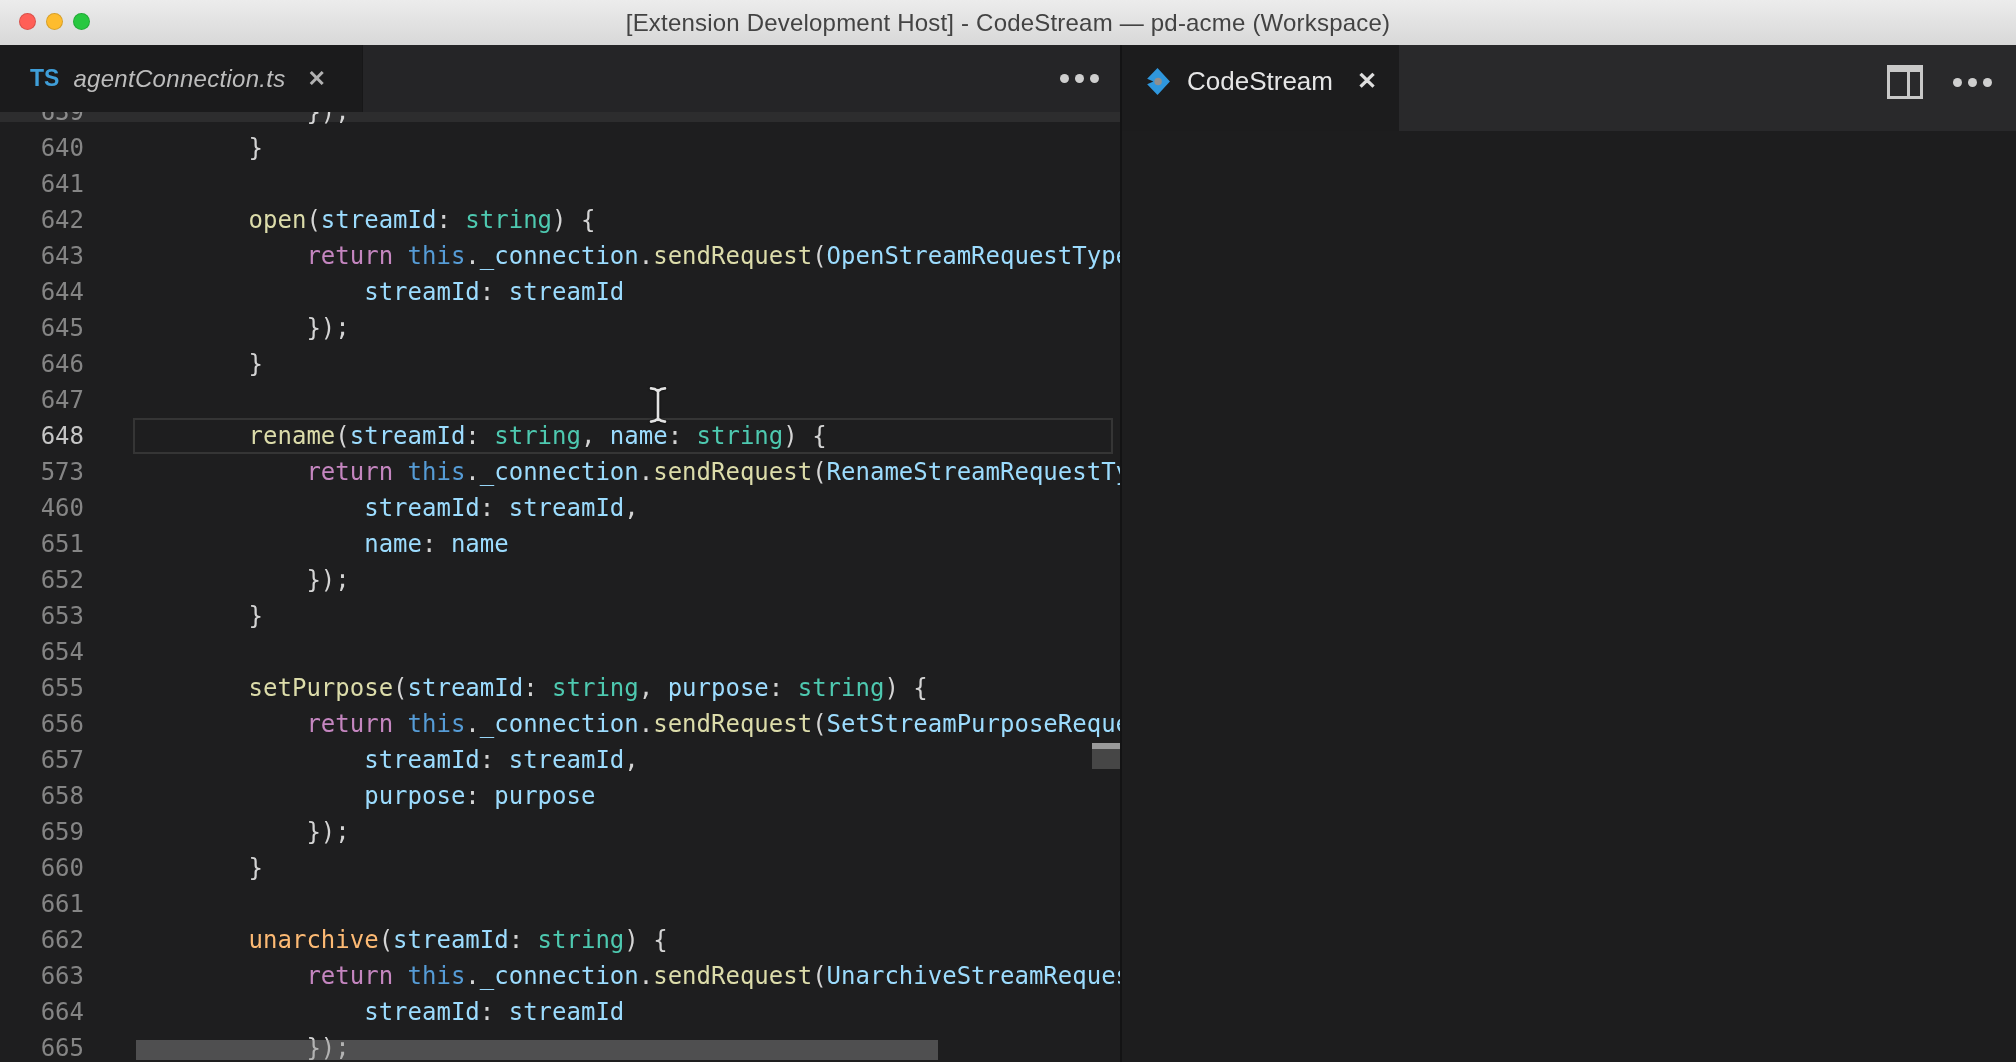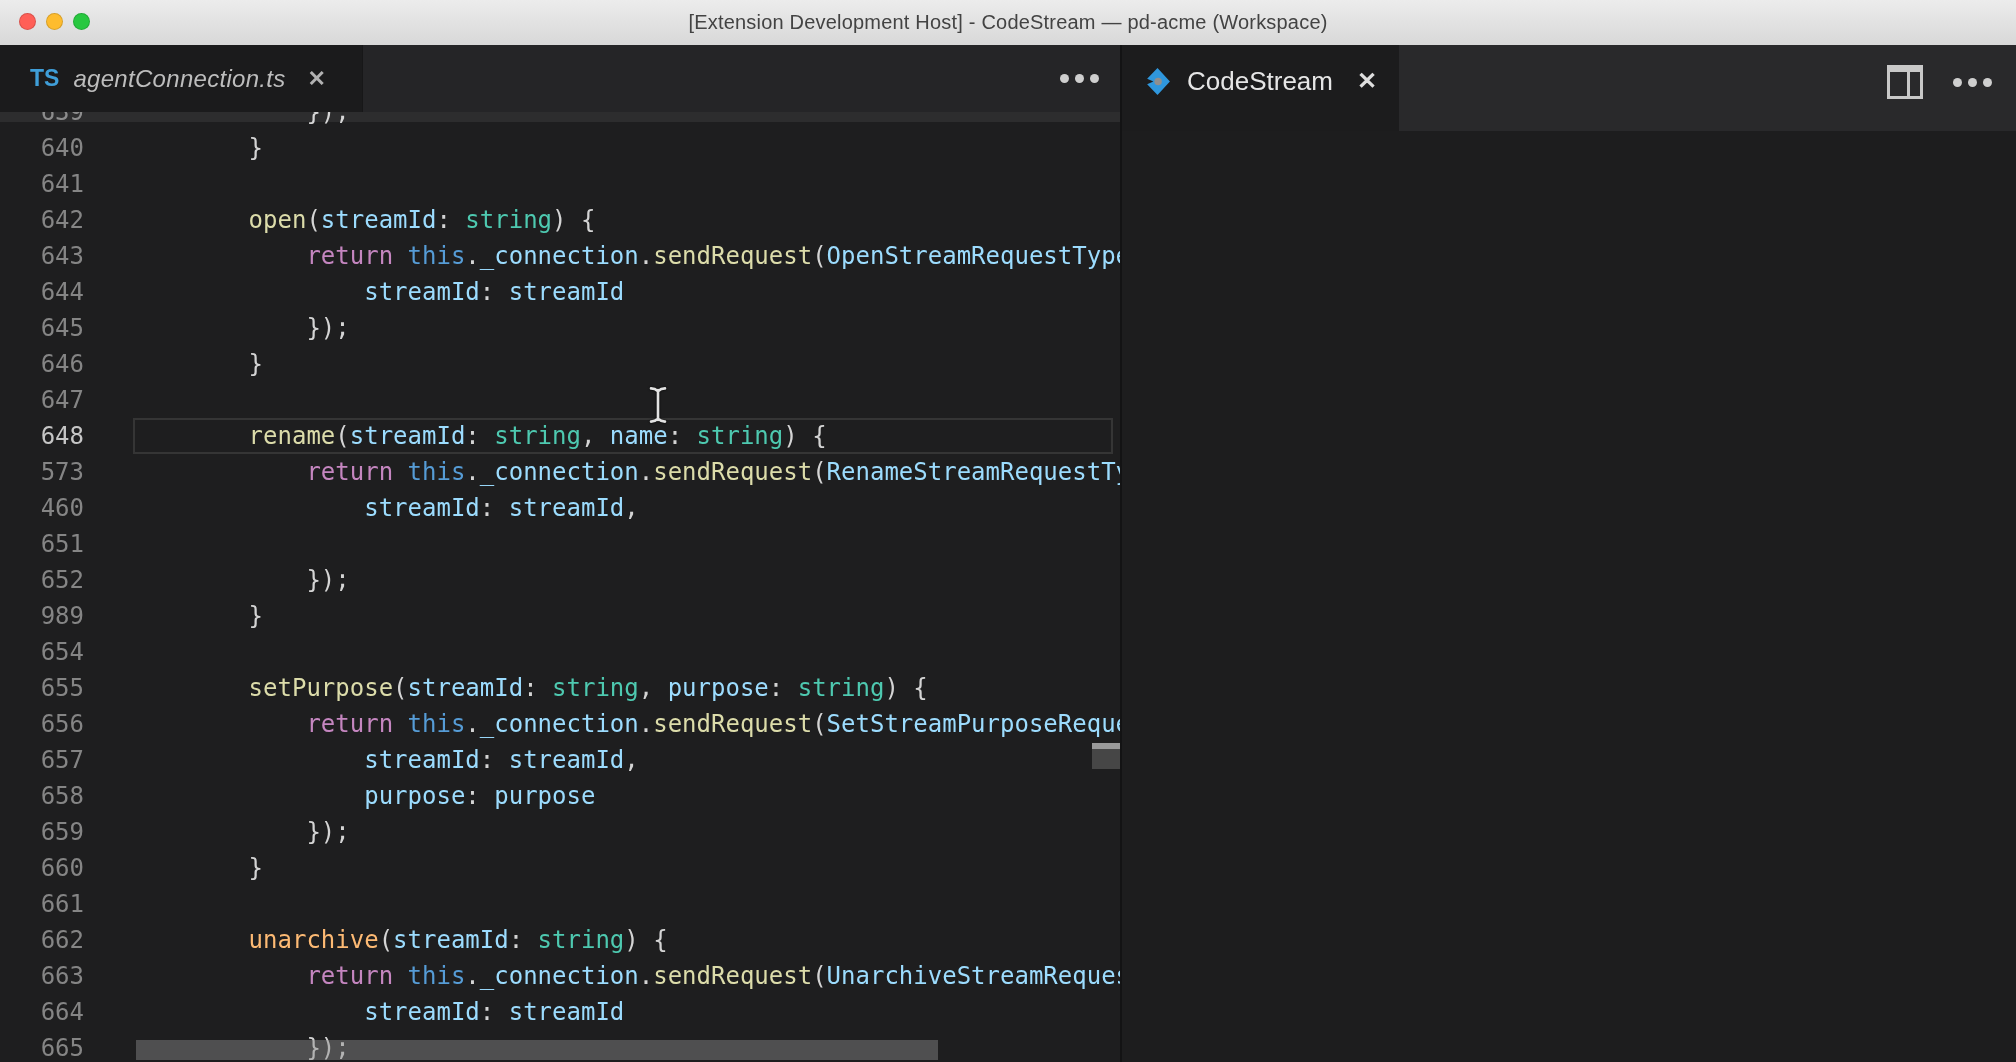--- a/index.html
+++ b/index.html
@@ -4,21 +4,21 @@
 <style>
   html,body{margin:0;padding:0;background:#000;}
   .window{position:relative;width:2016px;height:1062px;overflow:hidden;background:#1e1e1f;
           font-family:"Liberation Sans",sans-serif;}
   
   .titlebar{position:absolute;left:0;top:0;width:2016px;height:45px;
             background:linear-gradient(#ececec,#d8d8d8);border-bottom:1px solid #9f9f9f;}
   .lights{position:absolute;left:19px;top:13px;display:flex;gap:10px;}
   .light{width:17px;height:17px;border-radius:50%;border:1px solid rgba(0,0,0,.15);box-sizing:border-box;}
   .win-title{position:absolute;left:0;right:0;top:0;height:56px;line-height:45px;text-align:center;
-             font-size:20px;color:#434343;letter-spacing:.2px;}
+             font-size:24px;color:#434343;letter-spacing:.2px;}
   
   .workbench{position:absolute;left:0;top:45px;right:0;bottom:0;}
   
   .editor-group{position:absolute;left:0;top:0;width:1121px;bottom:0;background:#1e1e1f;}
   .tabbar{position:absolute;left:0;top:0;right:0;height:67px;background:#252527;}
   .tab{position:absolute;left:0;top:0;width:363px;height:67px;background:#1b1b1c;
        border-right:1px solid #171718;display:flex;align-items:center;box-sizing:border-box;padding-left:30px;}
   .ts-badge{color:#3f9ed8;font-weight:700;font-size:23px;margin-right:14px;}
   .fname{font-style:italic;font-size:24px;color:#bdbdbd;letter-spacing:.3px;}
   .closex{margin-left:22px;color:#b2b2b2;font-size:22px;font-weight:700;}
@@ -132,27 +132,28 @@
             <div class="row">
               <span class="num">573</span>
               <span class="src"><span style="color: rgb(197, 134, 192);">            return</span><span style="color: rgb(212, 212, 212);"> </span><span style="color: rgb(86, 156, 214);">this</span><span style="color: rgb(212, 212, 212);">.</span><span style="color: rgb(156, 220, 254);">_connection</span><span style="color: rgb(212, 212, 212);">.</span><span style="color: rgb(220, 220, 170);">sendRequest</span><span style="color: rgb(212, 212, 212);">(</span><span style="color: rgb(156, 220, 254);">RenameStreamRequestTy</span></span>
             </div>
             <div class="row">
               <span class="num">460</span>
               <span class="src"><span style="color: rgb(156, 220, 254);">                streamId</span><span style="color: rgb(212, 212, 212);">: </span><span style="color: rgb(156, 220, 254);">streamId</span><span style="color: rgb(212, 212, 212);">,</span></span>
             </div>
             <div class="row">
               <span class="num">651</span>
+              <span class="src"><span style="color: rgb(156, 220, 254);">                name</span><span style="color: rgb(212, 212, 212);">: </span><span style="color: rgb(156, 220, 254);">name</span></span>
             </div>
             <div class="row">
               <span class="num">652</span>
               <span class="src"><span style="color: rgb(212, 212, 212);">            });</span></span>
             </div>
             <div class="row">
-              <span class="num">989</span>
+              <span class="num">653</span>
               <span class="src"><span style="color: rgb(212, 212, 212);">        }</span></span>
             </div>
             <div class="row">
               <span class="num">654</span>
               <span class="src"></span>
             </div>
             <div class="row">
               <span class="num">655</span>
               <span class="src"><span style="color: rgb(220, 220, 170);">        setPurpose</span><span style="color: rgb(212, 212, 212);">(</span><span style="color: rgb(156, 220, 254);">streamId</span><span style="color: rgb(212, 212, 212);">: </span><span style="color: rgb(78, 201, 176);">string</span><span style="color: rgb(212, 212, 212);">, </span><span style="color: rgb(156, 220, 254);">purpose</span><span style="color: rgb(212, 212, 212);">: </span><span style="color: rgb(78, 201, 176);">string</span><span style="color: rgb(212, 212, 212);">) {</span></span>
             </div>

